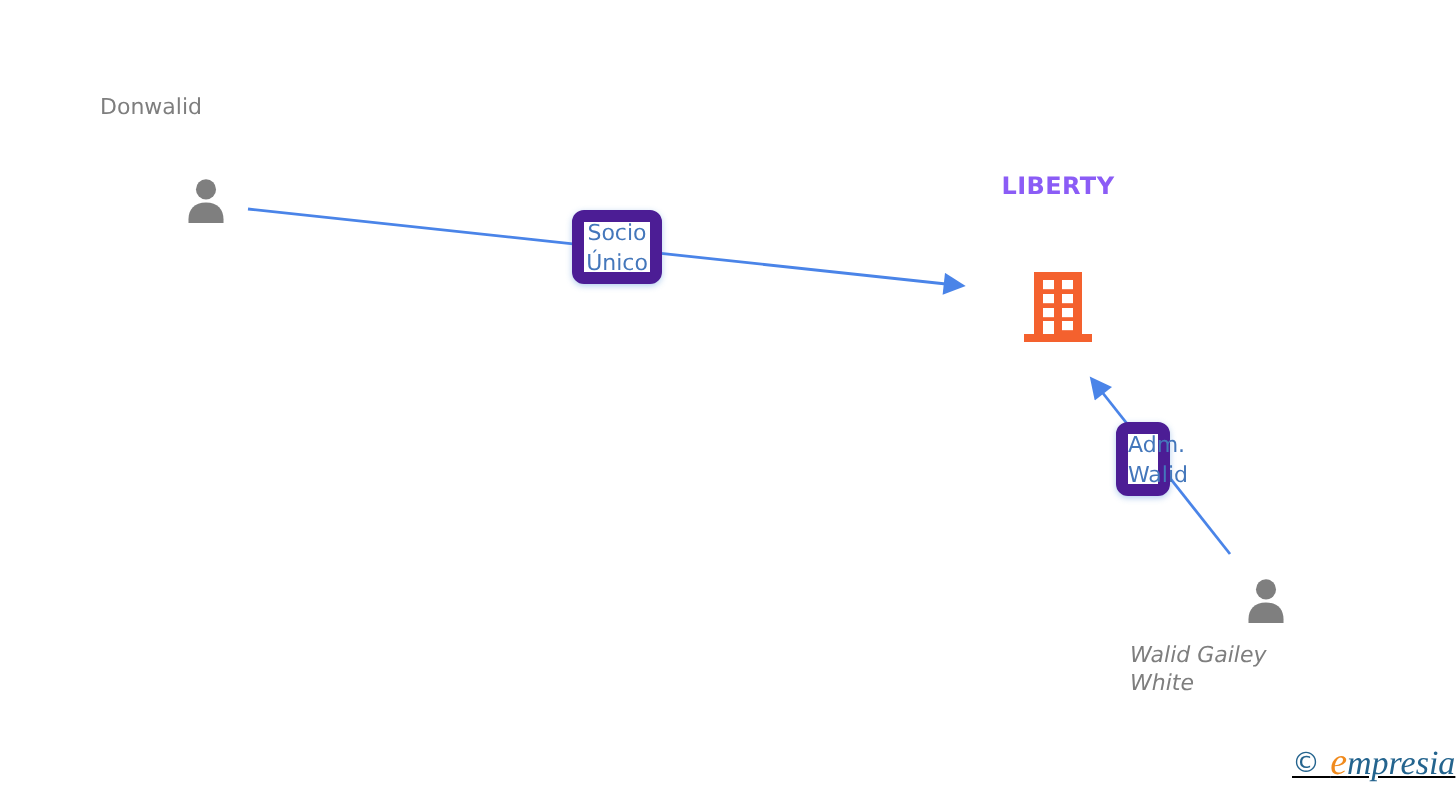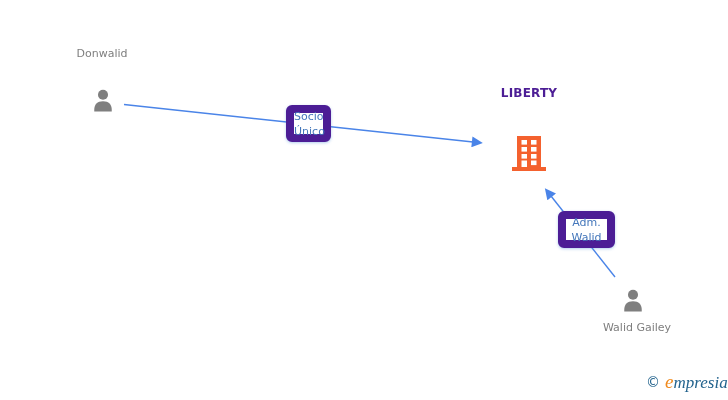--- a/index.html
+++ b/index.html
@@ -13,59 +13,60 @@
     width: 728px; height: 400px;
     background: #ffffff;
   }
   .arrows-layer {
     position: absolute; left: 0; top: 0;
     width: 728px; height: 400px;
     z-index: 1;
   }
   .node-label {
     position: absolute;
-    text-align: center;
+    text-align: left;
     color: #7e7e7e;
     font-size: 11px;
     line-height: 14px;
     z-index: 2;
   }
   .company-label {
     position: absolute;
     text-align: center;
-    color: #4c1d95;
+    color: #8b5cf6;
     font-weight: bold;
     font-size: 12px;
     line-height: 15.5px;
     z-index: 2;
     letter-spacing: 0.2px;
   }
   .icon-wrap { position: absolute; z-index: 2; }
   .relation-box {
     position: absolute;
     background: #ffffff;
-    border: 8px solid #4c1d95;
+    border: 6px solid #4c1d95;
     border-radius: 6px;
     box-shadow: 0 1px 3px rgba(85, 146, 217, 0.45);
     color: #4477bb;
     font-size: 11px;
     line-height: 15px;
     text-align: center;
     display: flex;
     flex-direction: column;
     justify-content: center;
     z-index: 3;
     cursor: pointer;
   }
   .footer-logo {
     position: absolute;
     left: 646px; top: 371px;
     z-index: 2;
     white-space: nowrap;
     cursor: pointer;
+    text-decoration: underline;
   }
   .footer-logo .copy {
     color: #24648e;
     font-size: 14px;
     vertical-align: 1px;
   }
   .footer-logo .brand {
     font-family: "Liberation Serif", "DejaVu Serif", serif;
     font-style: italic;
     font-size: 17px;
@@ -114,33 +115,34 @@
       <rect x="10.5" y="26.5" width="5.5" height="6.5" fill="#ffffff"></rect>
       <rect x="20" y="26.5" width="5.5" height="4.6" fill="#ffffff"></rect>
     </svg>
   </div>
 
   <div class="relation-box" style="left:286px; top:105px; width:45px; height:37px;">
     <div>Socio</div>
     <div>Único</div>
   </div>
 
-  <div class="relation-box" style="left:558px; top:211px; width:57px; height:37px;">
+  <div class="relation-box" style="left:558px; top:211px; width:27px; height:37px;">
     <div>Adm.</div>
     <div>Walid</div>
   </div>
 
   <div class="icon-wrap" style="left:619px; top:287px;">
     <svg width="28" height="28" viewBox="0 0 24 24" xmlns="http://www.w3.org/2000/svg">
       <circle cx="12" cy="6.6" r="4.3" fill="#7f7f7f"></circle>
       <path d="M12 12.2 C7 12.2 4.5 15.2 4.5 19.4 L4.5 21 L19.5 21 L19.5 19.4 C19.5 15.2 17 12.2 12 12.2 Z" fill="#7f7f7f"></path>
     </svg>
   </div>
-  <div class="node-label" style="left:585px; top:321px; width:104px;">
+  <div class="node-label" style="left:565px; top:321px; width:104px;font-style:italic;">
     <div>Walid Gailey</div>
+    <div>White</div>
   </div>
 
   <div class="footer-logo">
     <span class="copy">©</span>
     <span class="brand"><span class="brand-e">e</span><span class="brand-rest">mpresia</span></span>
   </div>
 
 </div>
 
 </body></html>

